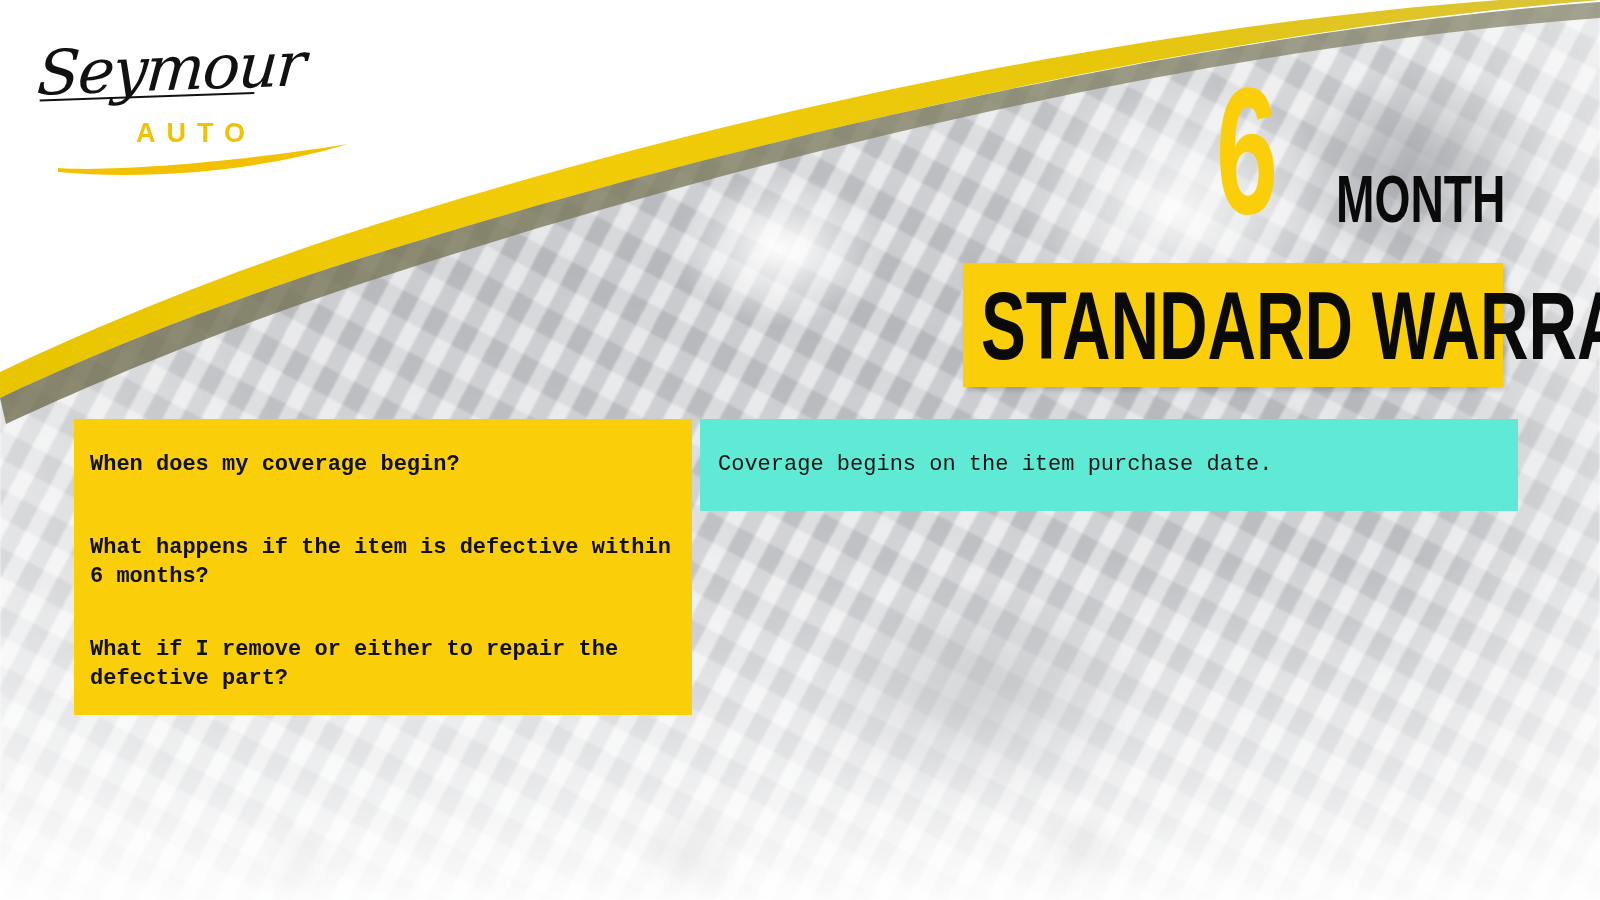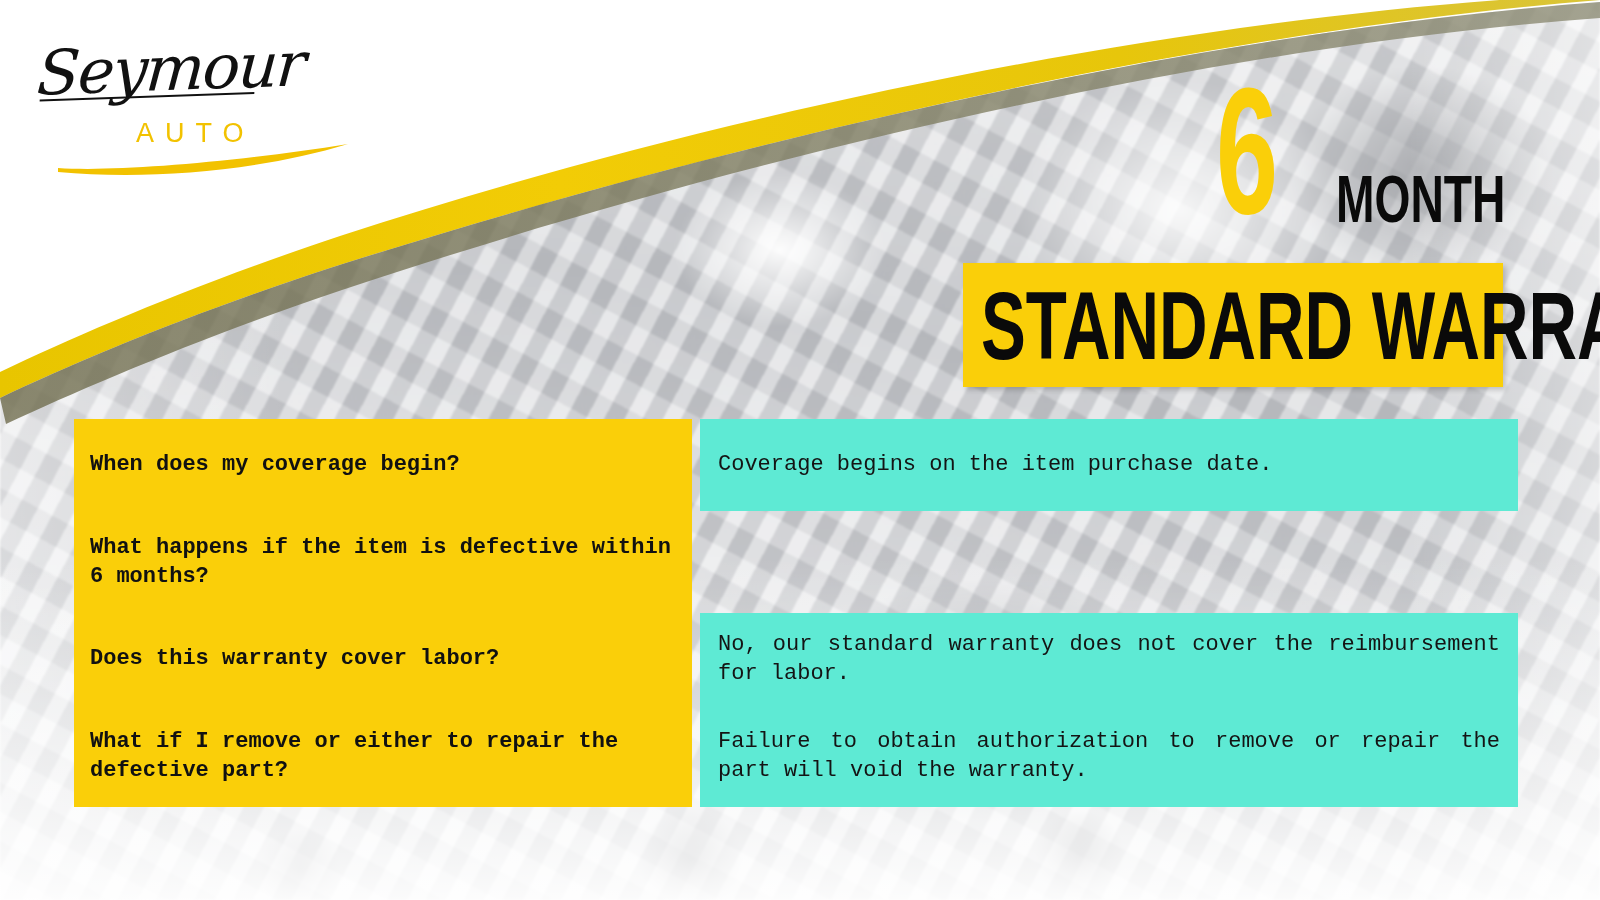--- a/index.html
+++ b/index.html
@@ -47,21 +47,21 @@
     font-style:italic;font-weight:400;font-size:62px;color:#111;
     letter-spacing:-2px;transform:skewX(-6deg) rotate(-2deg);
     white-space:nowrap;
   }
   .logo-script::after{
     content:"";position:absolute;left:4px;bottom:8px;width:214px;height:2px;background:#111;
   }
   .logo-auto{
     position:absolute;left:106px;top:96px;
     font-family:"Liberation Sans","DejaVu Sans",sans-serif;
-    font-weight:400;font-size:27px;color:#F2C200;letter-spacing:11px;
+    font-weight:700;font-size:27px;color:#F2C200;letter-spacing:11px;
     white-space:nowrap;
   }
 
   
   .six{
     position:absolute;left:1216px;top:76px;
     font-family:"Liberation Sans Narrow","Liberation Sans",sans-serif;
     font-weight:700;font-size:180px;line-height:150px;color:#FACF09;
     transform:scaleX(.62);transform-origin:left top;letter-spacing:-6px;
   }
@@ -171,32 +171,21 @@
         <span>Coverage begins on the item purchase date.</span>
       </div>
     </div>
 
     <div class="faq-row row-tall">
       <div class="q-cell">
         <span>What happens if the item is defective within 6 months?</span>
       </div>
     </div>
 
-    <div class="faq-row">
-      <div class="q-cell">
-        <span>Does this warranty cover labor?</span>
-      </div>
-      <div class="a-cell">
-        <span>No, our standard warranty does not cover the reimbursement for labor.</span>
-      </div>
-    </div>
 
     <div class="faq-row row-tall">
       <div class="q-cell">
         <span>What if I remove or either to repair the defective part?</span>
-      </div>
-      <div class="a-cell">
-        <span>Failure to obtain authorization to remove or repair the part will void the warranty.</span>
       </div>
     </div>
 
   </div>
 </div>
 
 </body></html>

